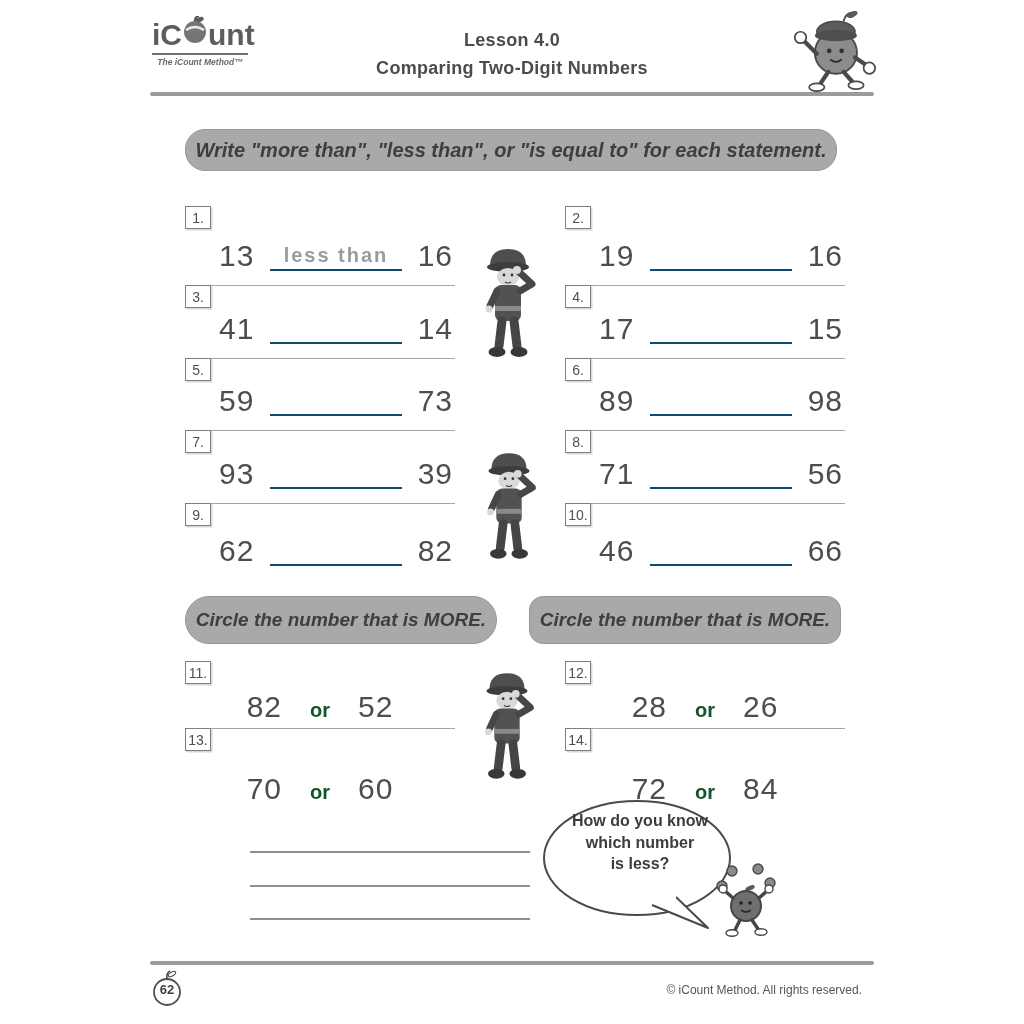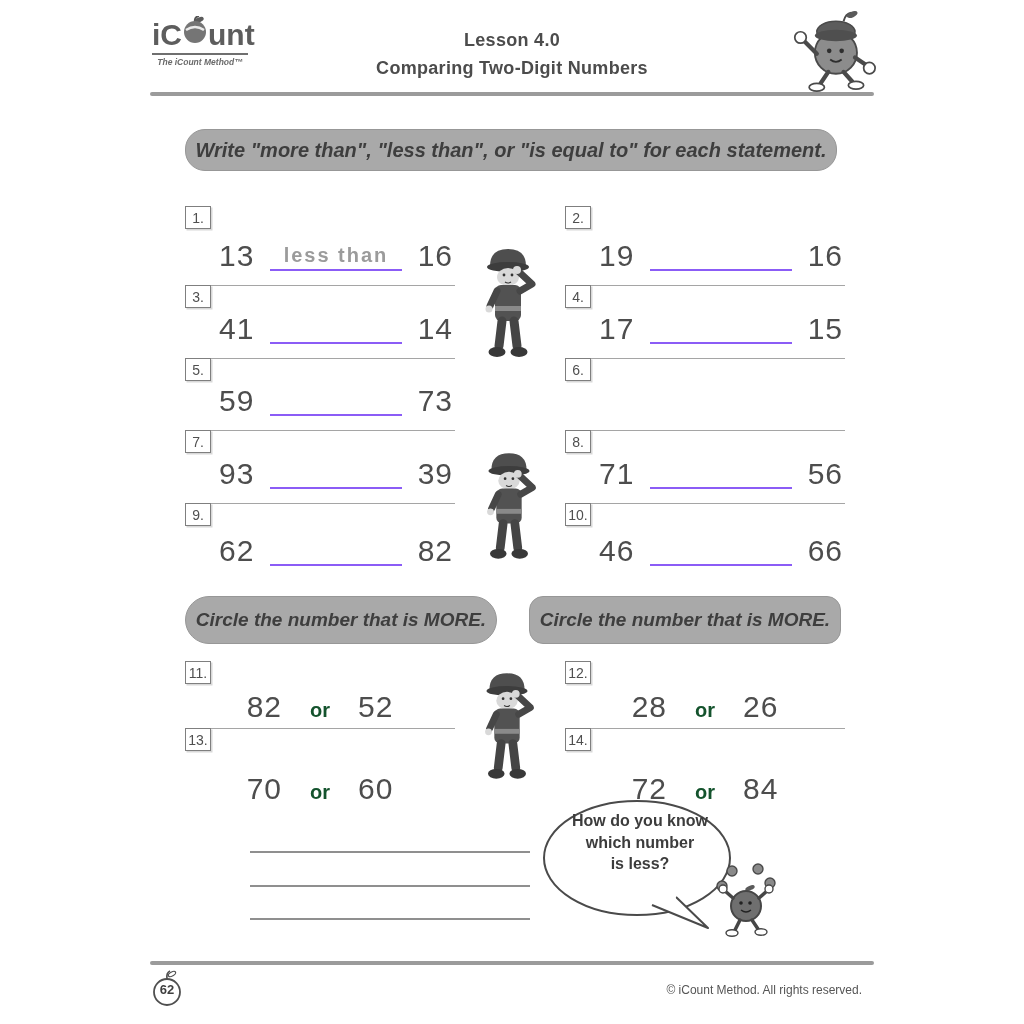--- a/index.html
+++ b/index.html
@@ -29,21 +29,21 @@
   
   .cmp-grid{position:absolute;left:185px;top:207px;width:660px;display:grid;
             grid-template-columns:270px 280px;column-gap:110px;grid-template-rows:78px 73px 72px 73px 77px;}
   .prob{position:relative;}
   .prob.lt{border-top:1.5px solid #a5a5a5;}
   .pnum{position:absolute;top:-1px;left:0;min-width:26px;height:23px;padding:0 2px;box-sizing:border-box;
         border:1.5px solid #7f7f7f;background:#fff;font-size:14px;color:#4f4f4f;
         display:flex;align-items:center;justify-content:center;box-shadow:1.5px 1.5px 0 #d8d8d8;}
   .prow{position:absolute;left:34px;right:2px;bottom:14px;display:flex;align-items:flex-end;}
   .num{font-size:30px;color:#4d4d4d;line-height:1;letter-spacing:1px;text-align:right;}
-  .blank{flex:1;margin:0 16px;border-bottom:2px solid #8b5cf6;text-align:center;padding-bottom:1px;min-height:24px;}
+  .blank{flex:1;margin:0 16px;border-bottom:2px solid #0c4a6e;text-align:center;padding-bottom:1px;min-height:24px;}
   .ans{font-size:20px;font-weight:700;color:#9b9b9b;letter-spacing:2px;}
 
   
   .cir-grid{position:absolute;left:185px;top:662px;width:660px;display:grid;
             grid-template-columns:270px 280px;column-gap:110px;grid-template-rows:66px 82px;}
   .crow{position:absolute;left:0;right:0;bottom:6px;display:flex;justify-content:center;align-items:baseline;gap:28px;}
   .or{font-size:20px;font-weight:700;color:#14532d;}
 
   
   .soldier{position:absolute;}
@@ -170,20 +170,25 @@
     <div class="prob lt">
       <div class="pnum">5.</div>
       <div class="prow">
           <span class="num">59</span>
           <span class="blank"><span class="ans"></span></span>
           <span class="num">73</span>
         </div>
     </div>
     <div class="prob lt">
       <div class="pnum">6.</div>
+      <div class="prow">
+          <span class="num">89</span>
+          <span class="blank"><span class="ans"></span></span>
+          <span class="num">98</span>
+        </div>
     </div>
     <div class="prob lt">
       <div class="pnum">7.</div>
       <div class="prow">
           <span class="num">93</span>
           <span class="blank"><span class="ans"></span></span>
           <span class="num">39</span>
         </div>
     </div>
     <div class="prob lt">

